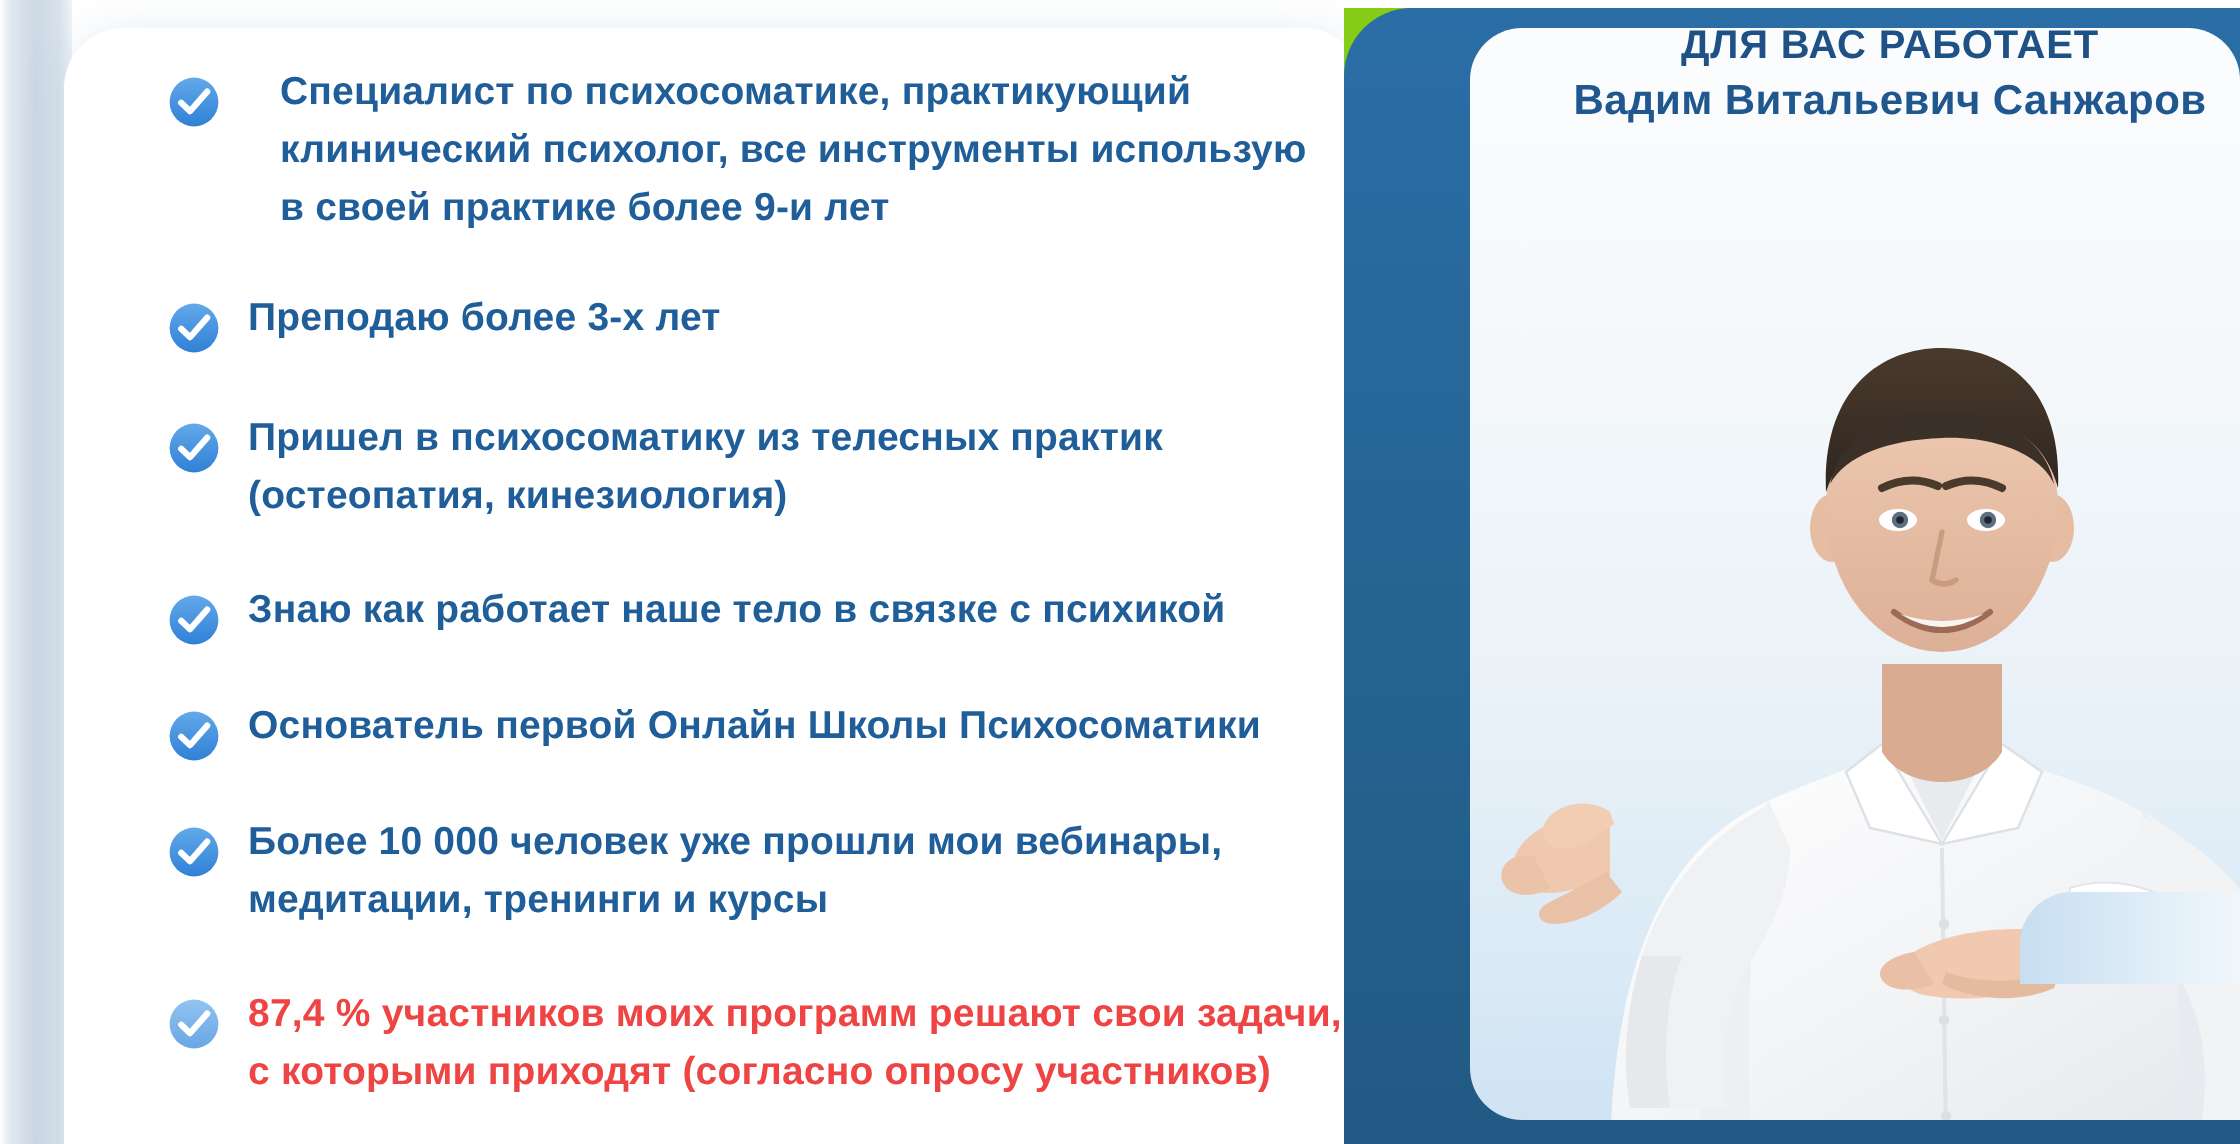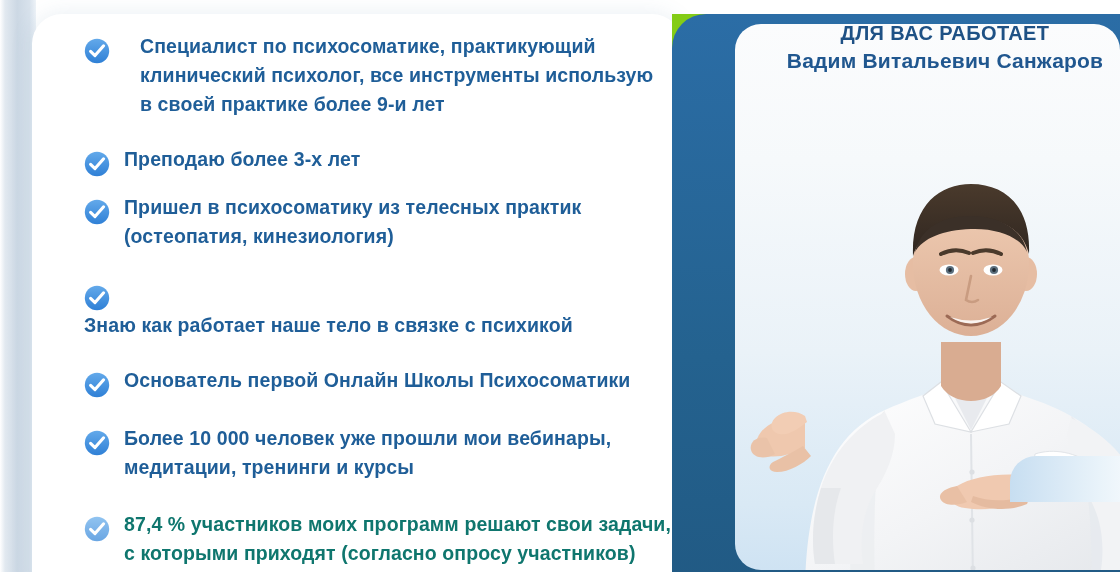--- a/index.html
+++ b/index.html
@@ -78,36 +78,36 @@
     line-height: 29px;
     font-weight: 600;
     color: #1f5e98;
     letter-spacing: 0.1px;
     white-space: pre-line;
   }
 
   
   .bullet.b0 { margin-top: 0px; gap: 16px; }
   .bullet.b1 { margin-top: 26px; justify-content: center; }
-  .bullet.b2 { margin-top: 16px; }
-  .bullet.b3 { margin-top: 28px; flex-direction: column; }
+  .bullet.b2 { margin-top: 28px; }
+  .bullet.b3 { margin-top: 28px; }
   .bullet.b4 { margin-top: 26px; justify-content: flex-end; }
   .bullet.b5 { margin-top: 26px; }
   .bullet.b6 { margin-top: 28px; }
 
   
-  .bullet.b6 .bullet-text { color: #0f766e; }
+  .bullet.b6 .bullet-text { color: #ef4444; }
   .bullet.b6 .bullet-icon { opacity: 0.82; }
 
   
 
   .right-panel {
     position: absolute;
     left: 672px;
-    top: 14px;
+    top: 4px;
     width: 448px;
     height: 476px;
     background: #84cc16;
   }
 
   
   .blue-band {
     position: absolute;
     left: 0;
     top: 0;

